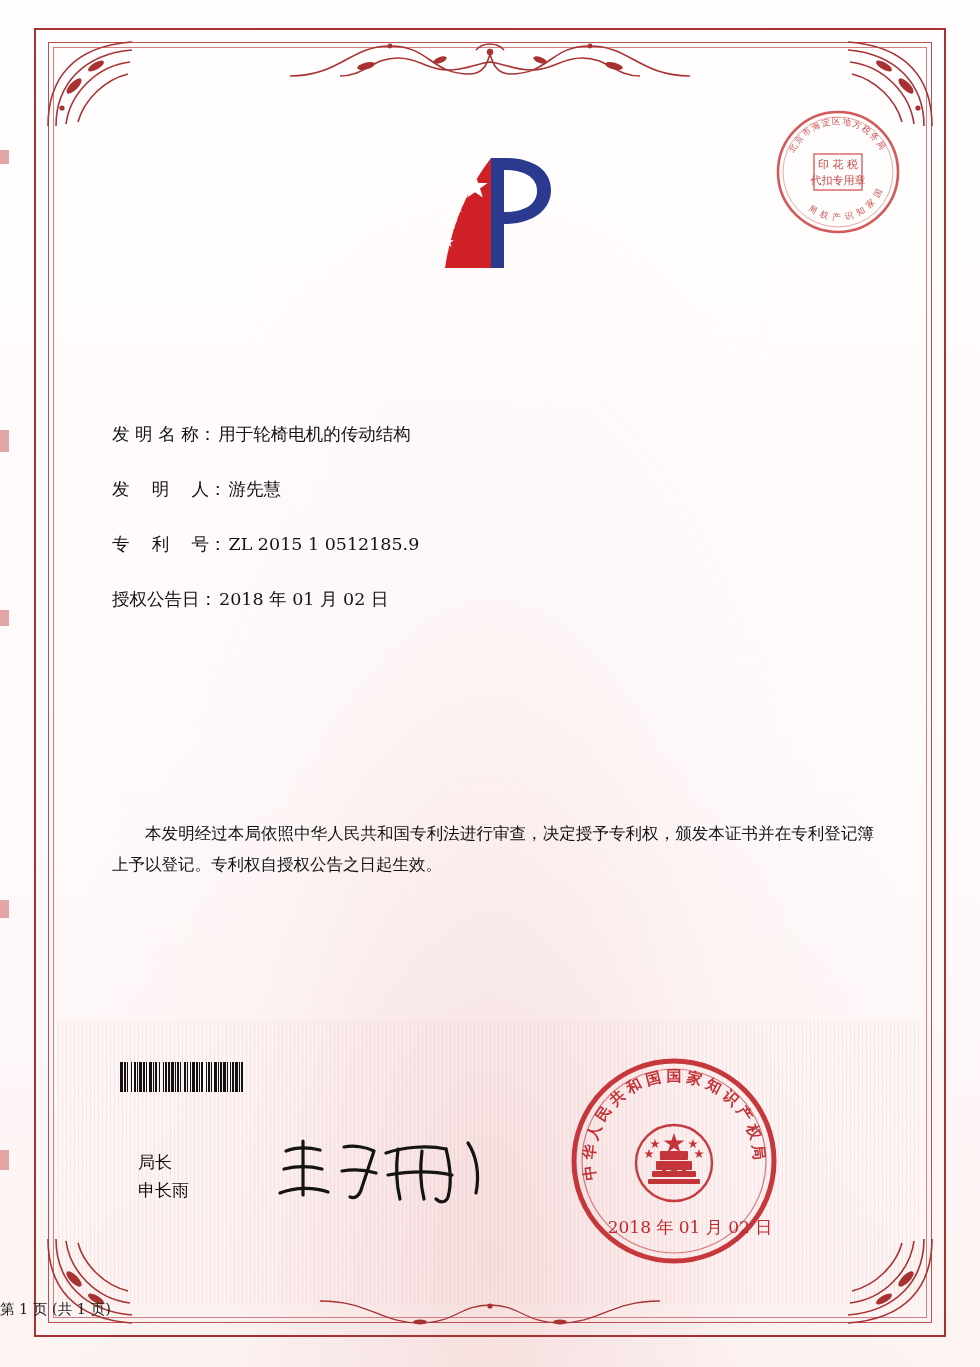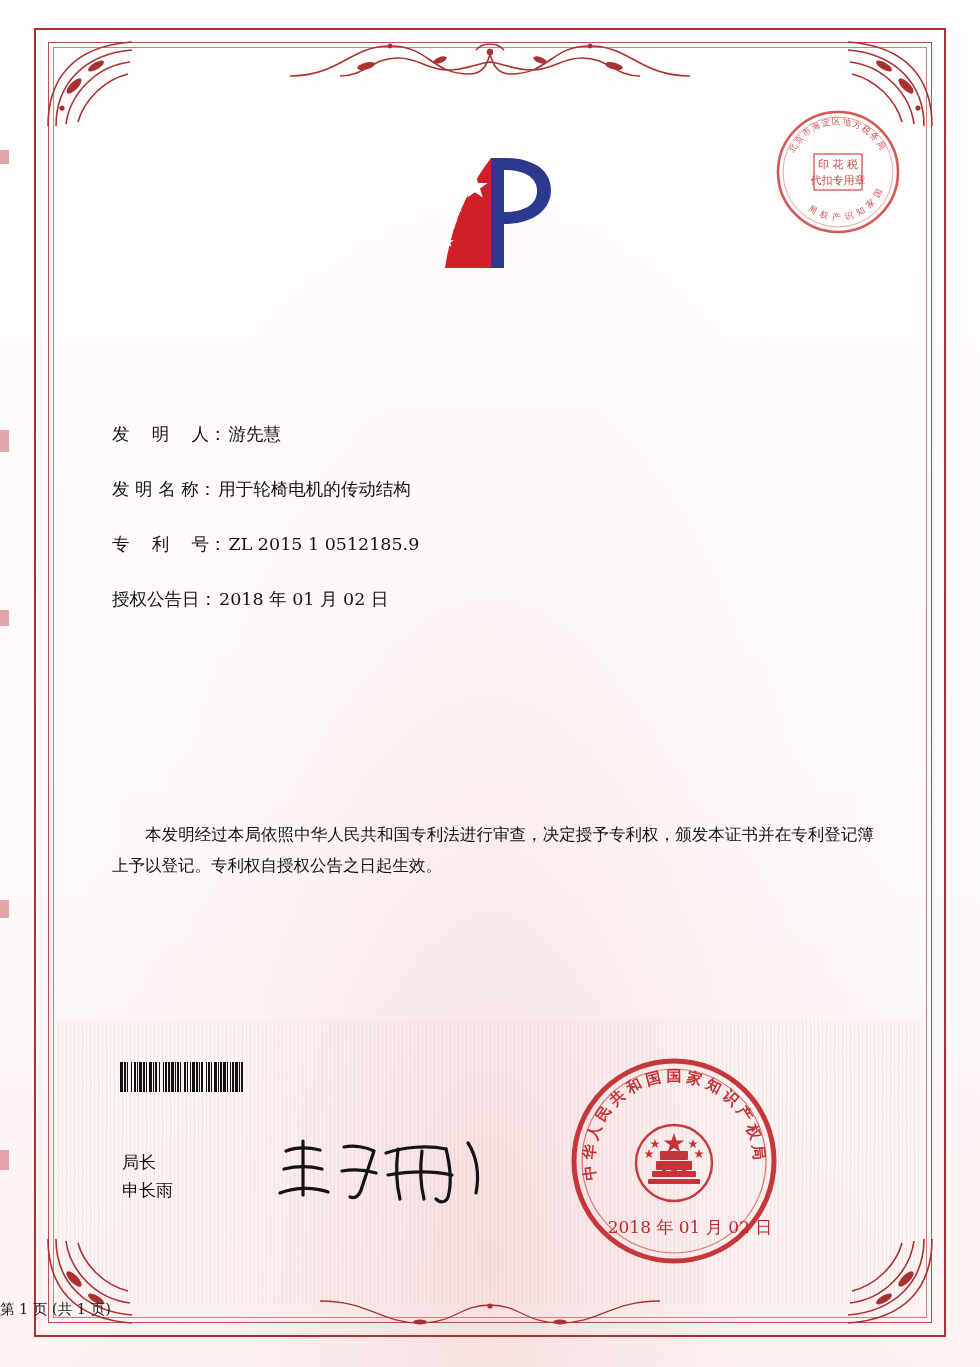--- a/index.html
+++ b/index.html
@@ -164,20 +164,21 @@
     top: 820px;
     width: 762px;
     font-size: 16.5px;
     line-height: 1.85;
     text-align: justify;
     color: #131313;
   }
   .paragraphs p {
     margin: 0 0 2px 0;
     text-indent: 2em;
+    font-family: Liberation Mono, monospace;
   }
 
   
   .barcode {
     position: absolute;
     left: 120px;
     top: 1062px;
     width: 264px;
     height: 30px;
     display: flex;
@@ -191,20 +192,21 @@
   }
 
   
   .sig-block {
     position: absolute;
     left: 122px;
     top: 1148px;
     font-size: 17px;
     line-height: 1.65;
     color: #111;
+    padding-left: 16px;
   }
   .signature {
     position: absolute;
     left: 270px;
     top: 1125px;
     width: 230px;
     height: 90px;
   }
   .signature svg { width: 100%; height: 100%; display: block; }
 
@@ -406,26 +408,26 @@
           <text transform="rotate(182 64 64) translate(64 16) scale(-1,-1)" text-anchor="middle">产</text>
           <text transform="rotate(198 64 64) translate(64 16) scale(-1,-1)" text-anchor="middle">权</text>
           <text transform="rotate(214 64 64) translate(64 16) scale(-1,-1)" text-anchor="middle">局</text>
         </g>
       </svg>
     </div>
 
 
     <div class="fields">
       <div class="field-row">
+        <span class="field-label">发 明 名 称：</span>
+        <span class="field-value">用于轮椅电机的传动结构</span>
+      </div>
+      <div class="field-row">
         <span class="field-label">发    明    人：</span>
         <span class="field-value">游先慧</span>
-      </div>
-      <div class="field-row">
-        <span class="field-label">发 明 名 称：</span>
-        <span class="field-value">用于轮椅电机的传动结构</span>
       </div>
       <div class="field-row">
         <span class="field-label">专    利    号：</span>
         <span class="field-value">ZL 2015 1 0512185.9</span>
       </div>
       <div class="field-row">
         <span class="field-label">授权公告日：</span>
         <span class="field-value">2018 年 01 月 02 日</span>
       </div>
     </div>

